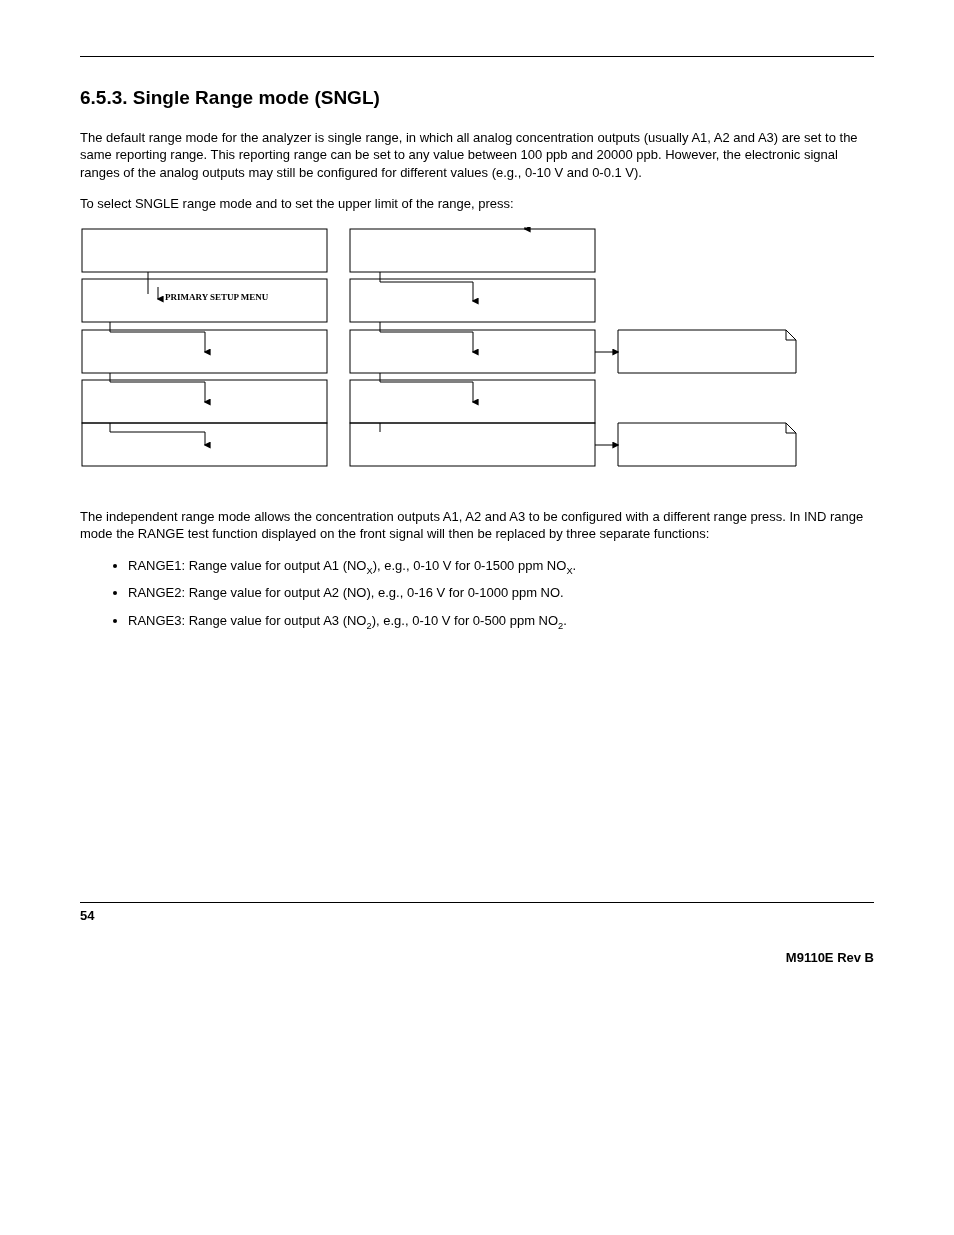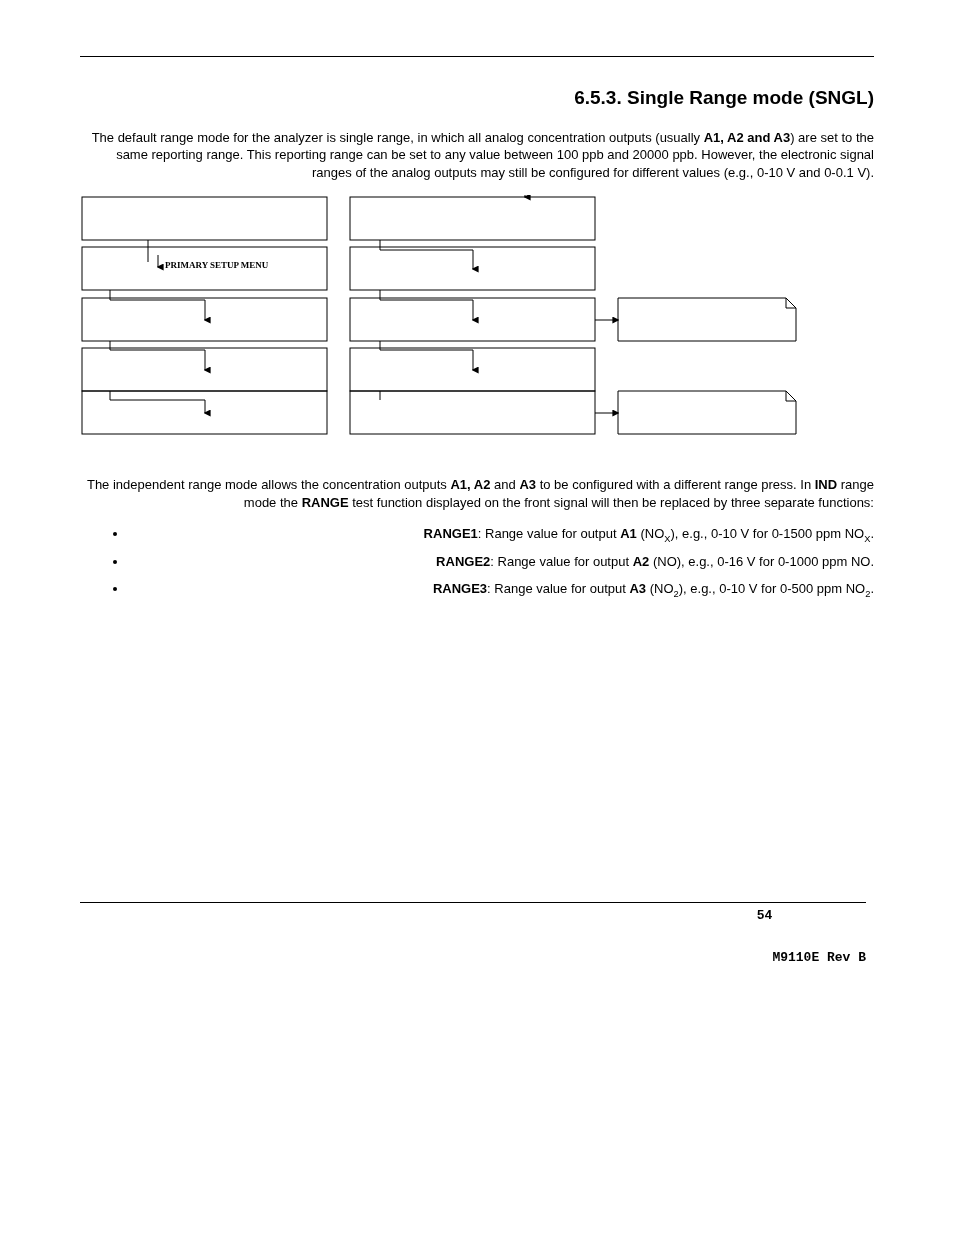--- a/index.html
+++ b/index.html
@@ -10,75 +10,76 @@
     font-size: 13px;
     color: #000;
     line-height: 1.35;
   }
   .page {
     width: 954px;
     height: 1235px;
     position: relative;
     box-sizing: border-box;
     padding: 56px 80px 0 80px;
-    text-align: right;
   }
   .top-rule {
     border-top: 1px solid #000;
     margin-bottom: 28px;
   }
   h2.section-heading {
     font-family: Verdana, Geneva, sans-serif;
     font-weight: bold;
     font-size: 19px;
     margin: 0 0 18px 0;
   }
   p {
     margin: 0 0 14px 0;
   }
-  b { font-weight: bold; }
+  b { font-weight: normal; }
   ul.bullets {
     margin: 0 0 14px 0;
     padding-left: 48px;
   }
   ul.bullets li {
     margin-bottom: 10px;
   }
   .diagram {
     margin: 10px 0 36px 0;
     text-decoration: underline;
   }
   .diagram svg { display: block; }
   .footer {
     position: absolute;
     left: 80px;
-    right: 88px;
+    right: 80px;
     bottom: 268px;
     border-top: 1px solid #000;
     padding-top: 4px;
     font-size: 13px;
     font-weight: bold;
-    font-family: Liberation Mono, monospace;
   }
   .footer .right { float: right; margin-top: 42px; }
   sub { font-size: 0.72em; vertical-align: sub; line-height: 0; }
 </style>
 </head>
 <body>
 
 <div class="page">
 
   <div class="top-rule"></div>
 
   <h2 class="section-heading">6.5.3. Single Range mode (SNGL)</h2>
 
   <p>
     <span>The default range mode for the analyzer is single range, in which all analog concentration outputs (usually </span><b>A1, A2 and A3</b><span>) are set to the same reporting range. This reporting range can be set to any value between 100 ppb and 20000 ppb. However, the electronic signal ranges of the analog outputs may still be configured for different values (e.g., 0-10 V and 0-0.1 V).</span>
   </p>
 
+  <p>
+    <span>To select </span><b>SNGLE</b><span> range mode and to set the upper limit of the range, press:</span>
+  </p>
 
   <div class="diagram">
     <svg width="800" height="245" viewBox="0 0 800 245">
       <defs>
         <marker id="arrowR" viewBox="0 0 10 10" refX="8" refY="5" markerWidth="7" markerHeight="7" orient="auto">
           <path d="M0,0 L10,5 L0,10 z" fill="#000"></path>
         </marker>
         <marker id="arrowD" viewBox="0 0 10 10" refX="5" refY="8" markerWidth="7" markerHeight="7" orient="auto">
           <path d="M0,0 L10,0 L5,10 z" fill="#000"></path>
         </marker>

